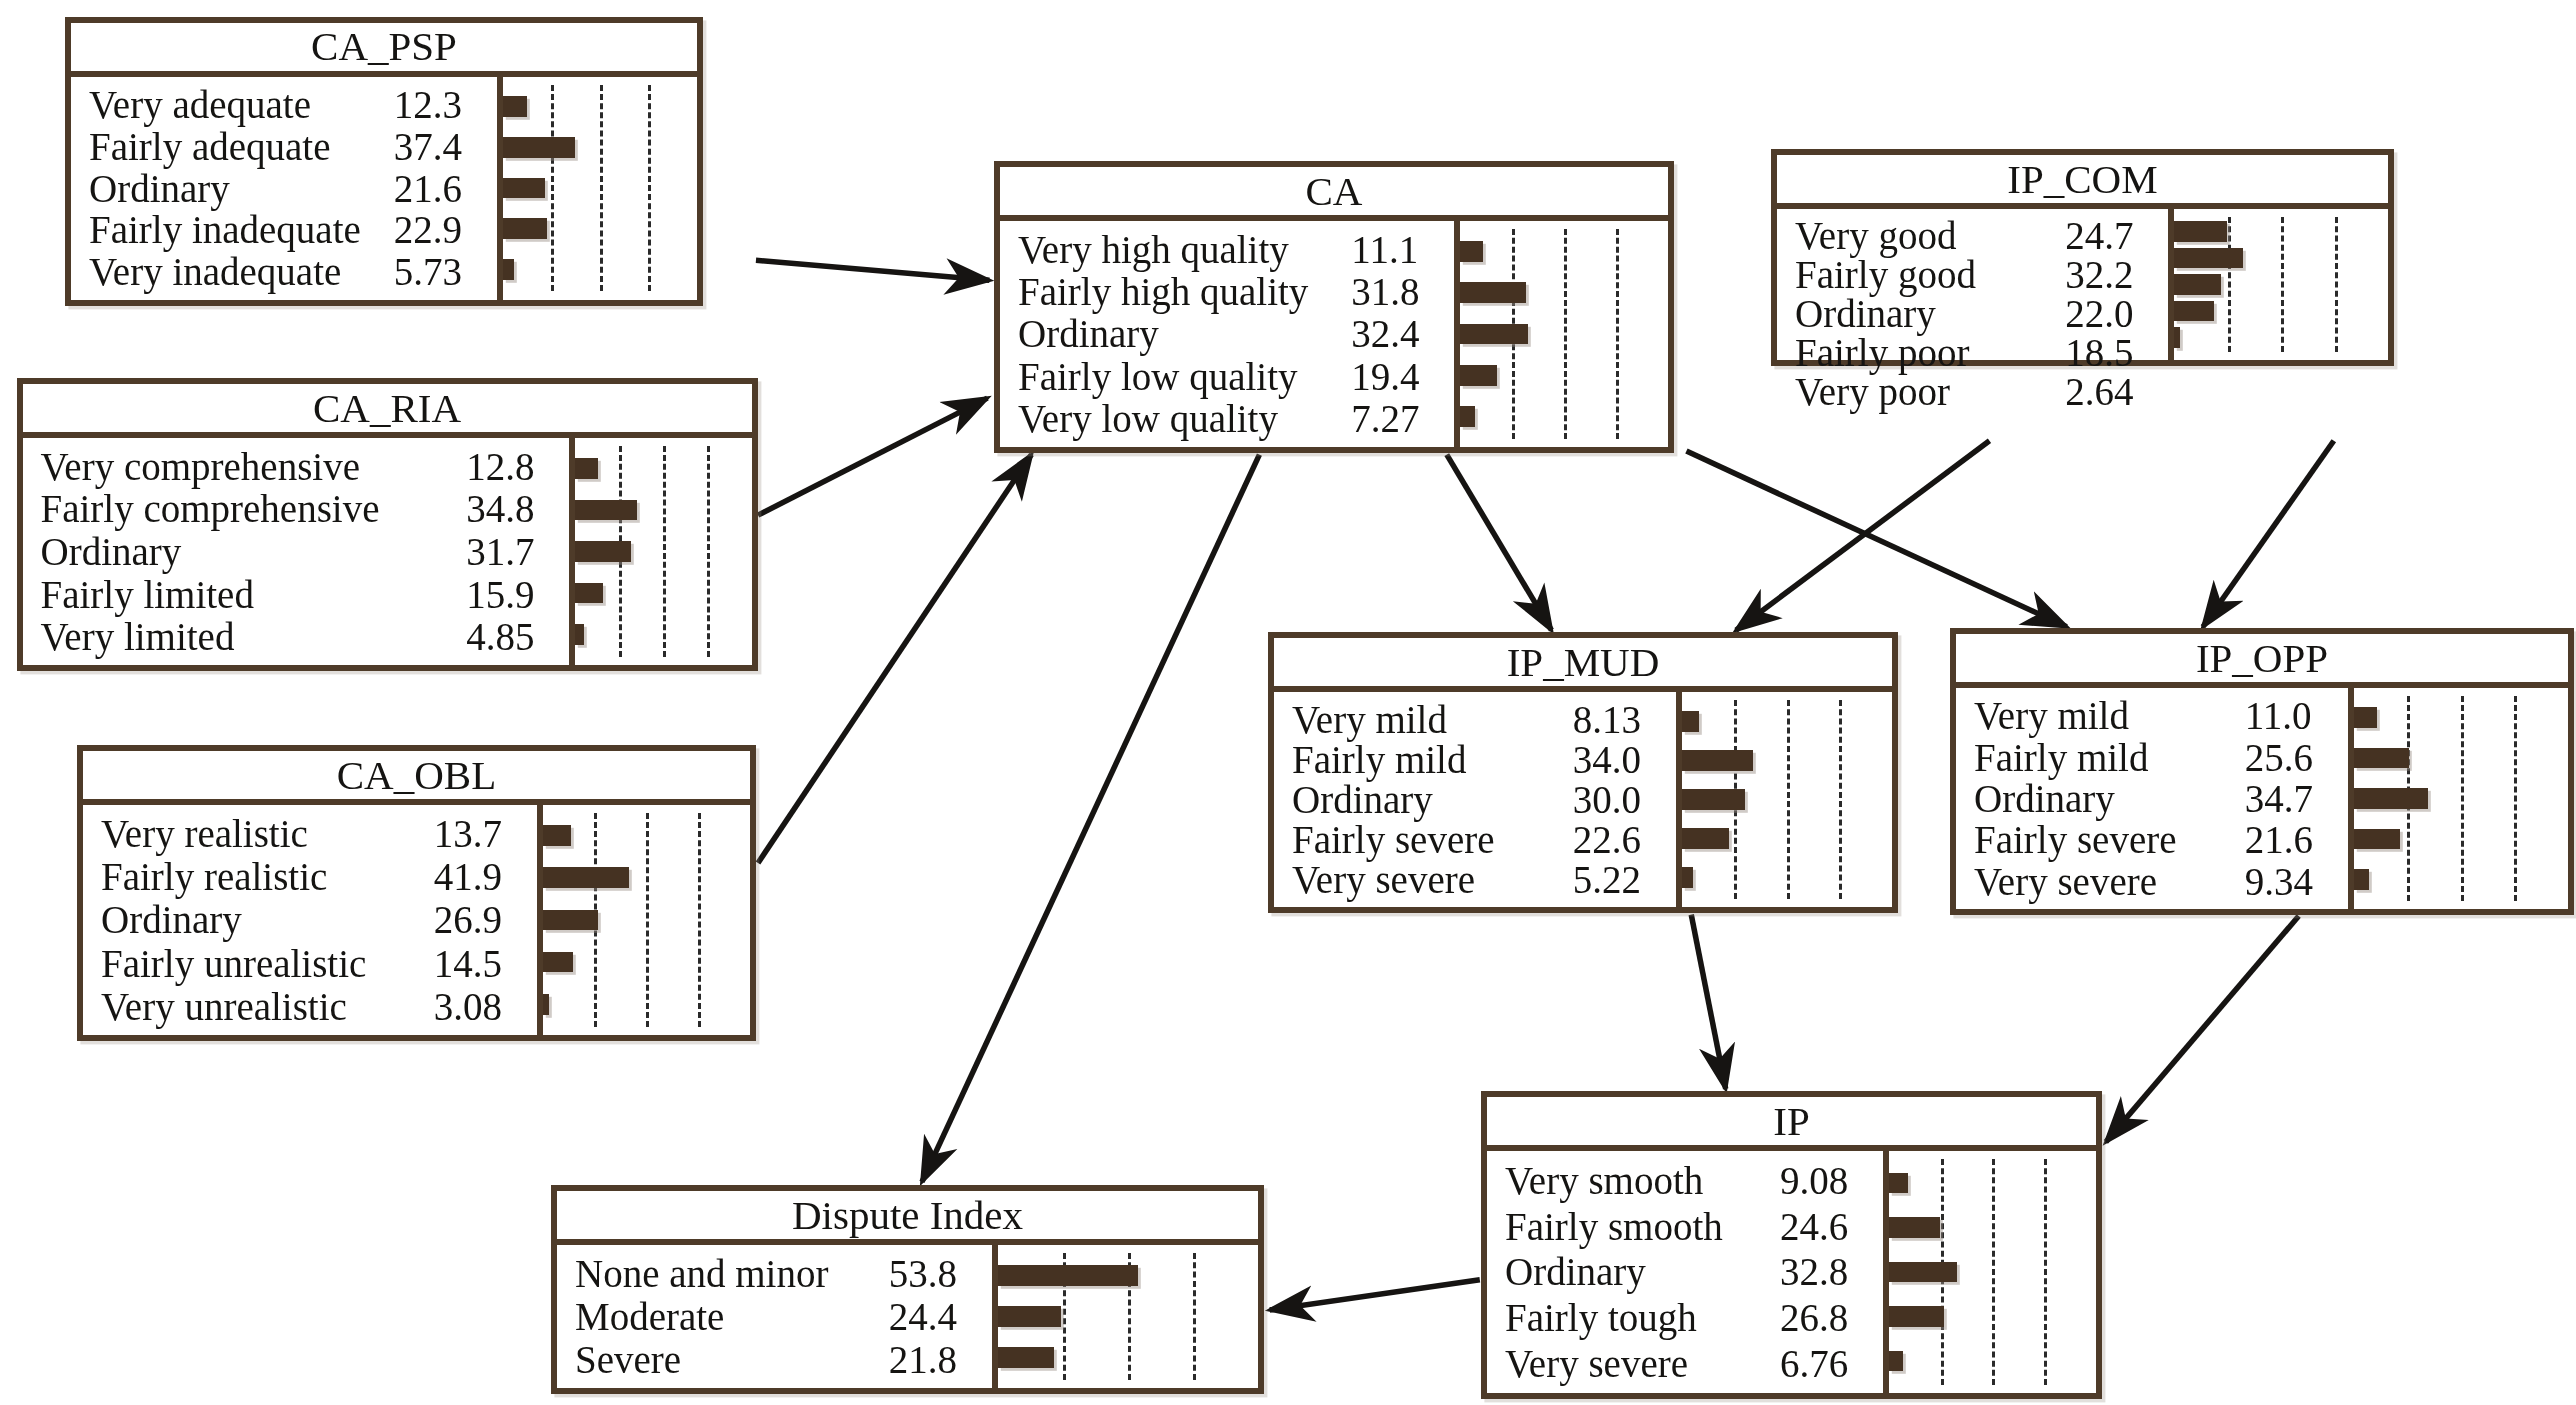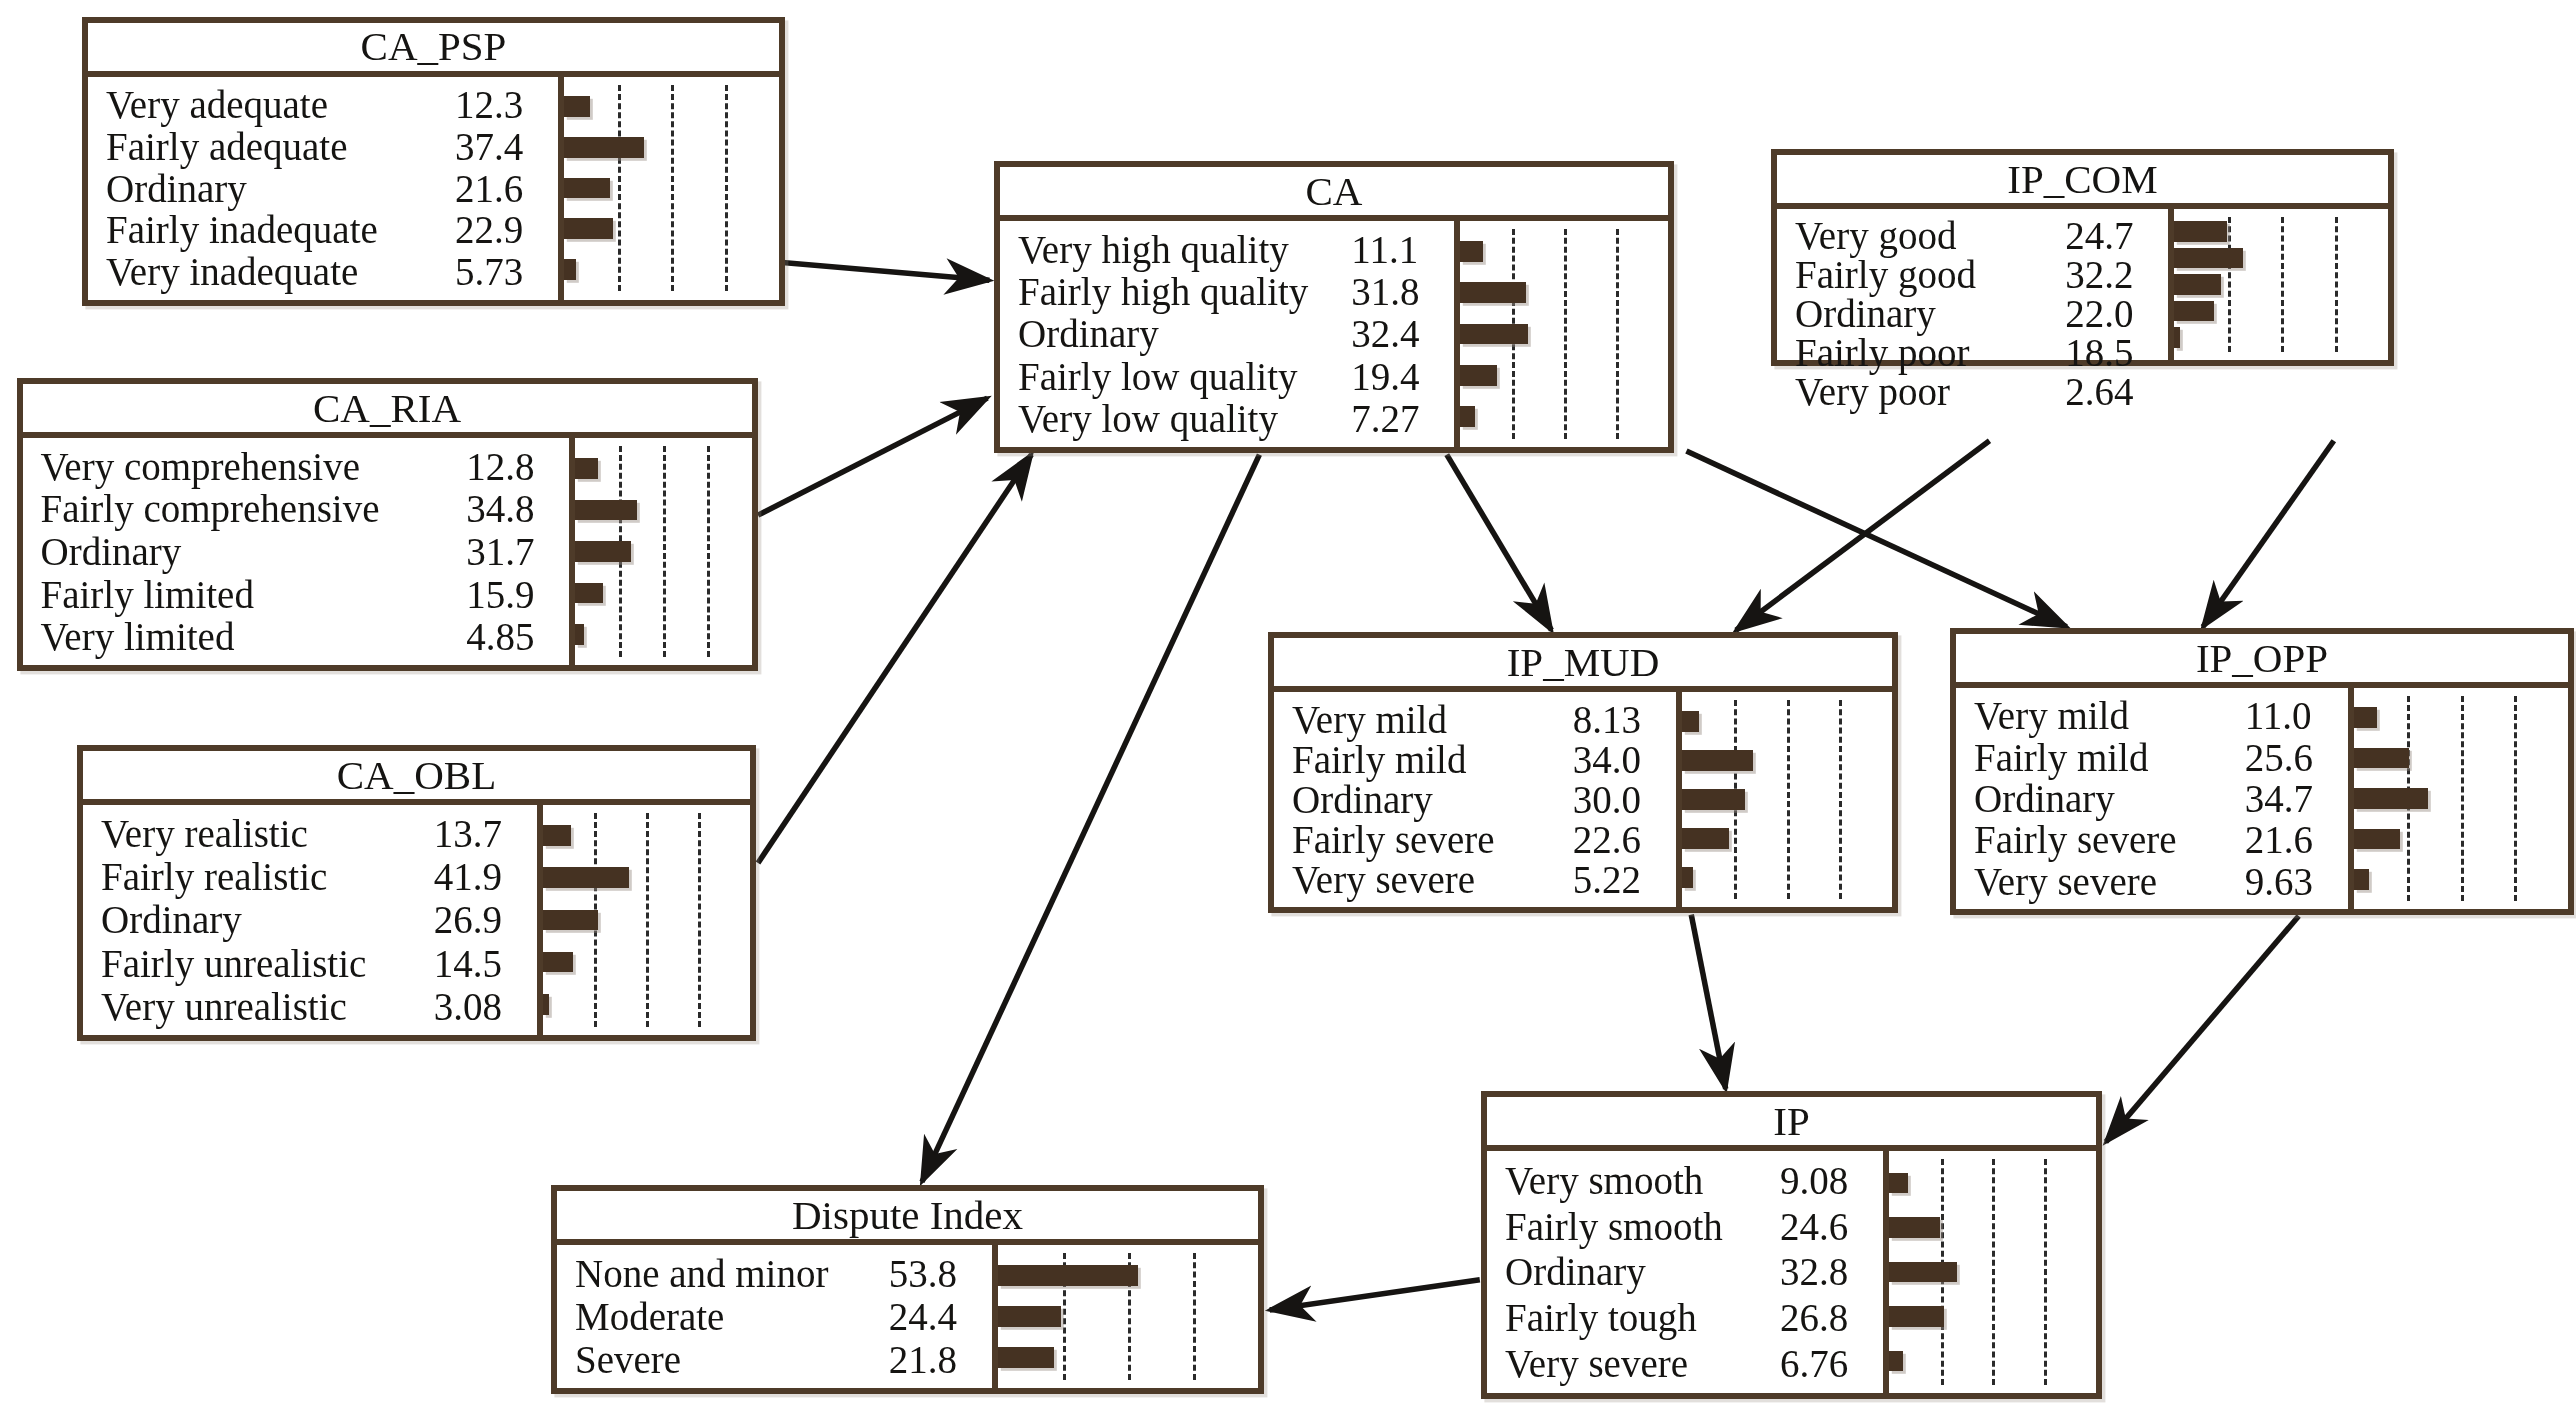--- a/index.html
+++ b/index.html
@@ -77,21 +77,21 @@
       <line x1="2100" y1="660" x2="2252" y2="915" stroke="#161412" stroke-width="8" marker-end="url(#ah)"></line>
       <line x1="2448" y1="655" x2="3000" y2="910" stroke="#161412" stroke-width="8" marker-end="url(#ah)"></line>
       <line x1="2888" y1="640" x2="2520" y2="915" stroke="#161412" stroke-width="8" marker-end="url(#ah)"></line>
       <line x1="3388" y1="640" x2="3198" y2="910" stroke="#161412" stroke-width="8" marker-end="url(#ah)"></line>
       <line x1="2455" y1="1328" x2="2505" y2="1581" stroke="#161412" stroke-width="8" marker-end="url(#ah)"></line>
       <line x1="3337" y1="1330" x2="3057" y2="1658" stroke="#161412" stroke-width="8" marker-end="url(#ah)"></line>
       <line x1="2148" y1="1858" x2="1843" y2="1902" stroke="#161412" stroke-width="8" marker-end="url(#ah)"></line>
       <line x1="1828" y1="660" x2="1338" y2="1716" stroke="#161412" stroke-width="8" marker-end="url(#ah)"></line>
     </svg>
 
-  <div class="node" style="left:82px;top:16.5px;width:703px;height:289px;--lf:68%">
+  <div class="node" style="left:65px;top:16.5px;width:638px;height:289px;--lf:68%">
     <div class="node-title">CA_PSP</div>
     <div class="node-body">
       <div class="labels">
         <div class="row">
             <span class="row-label">Very adequate</span>
             <span class="row-value">12.3</span>
           </div>
         <div class="row">
             <span class="row-label">Fairly adequate</span>
             <span class="row-value">37.4</span>
@@ -387,21 +387,21 @@
         <div class="row">
             <span class="row-label">Ordinary</span>
             <span class="row-value">34.7</span>
           </div>
         <div class="row">
             <span class="row-label">Fairly severe</span>
             <span class="row-value">21.6</span>
           </div>
         <div class="row">
             <span class="row-label">Very severe</span>
-            <span class="row-value">9.63</span>
+            <span class="row-value">9.34</span>
           </div>
       </div>
       <div class="bars">
         <i class="gl" style="left:25%"></i>
         <i class="gl" style="left:50%"></i>
         <i class="gl" style="left:75%"></i>
         <div class="bar-row">
             <div class="bar" style="width: 11%;"></div>
           </div>
         <div class="bar-row">

